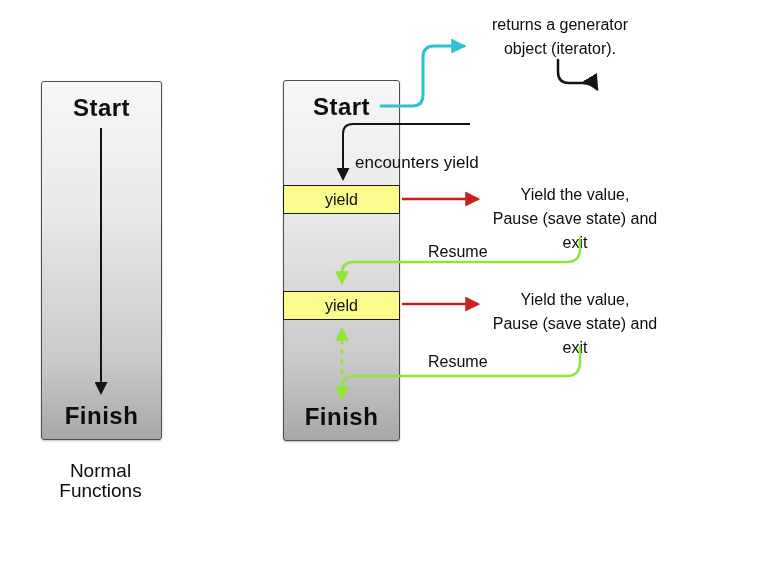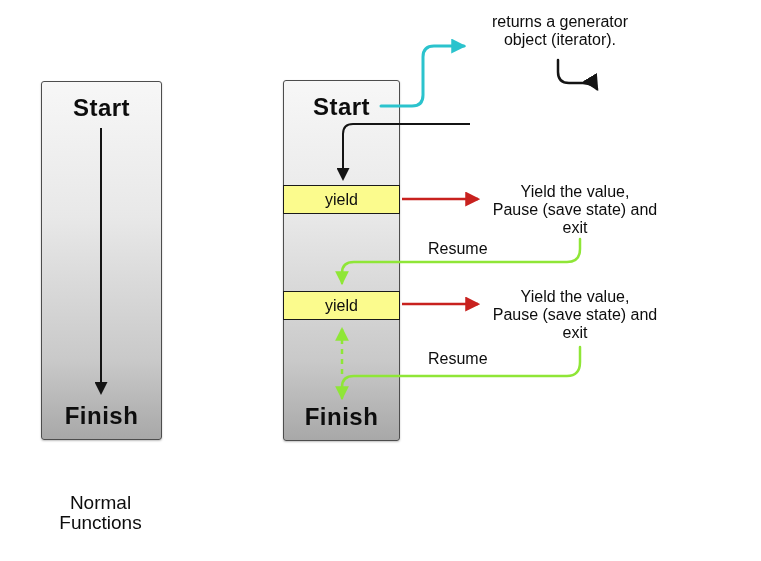--- a/index.html
+++ b/index.html
@@ -40,26 +40,26 @@
   }
   .yield-band.one{top:104px;}
   .yield-band.two{top:210px;}
   .caption{
     position:absolute;
     font-size:19px;
     text-align:center;
     line-height:20px;
     white-space:pre-line;
   }
-  .caption.left{left:41px;top:461px;width:119px;margin-top:32px;}
+  .caption.left{left:41px;top:461px;width:119px;}
   .caption.right{left:283px;top:472px;width:115px;}
   .note{
     position:absolute;
     font-size:16px;
-    line-height:18px;
+    line-height:24px;
     text-align:center;
     white-space:pre-line;
   }
   .note.returns{left:450px;top:13px;width:220px;}
   .note.starts{left:458px;top:96px;width:280px;}
   .note.encounters{left:355px;top:151px;width:130px;text-align:left;white-space:nowrap;font-size:17px;}
   .note.yield1{left:460px;top:183px;width:230px;}
   .note.yield2{left:460px;top:288px;width:230px;}
   .note.resume1{left:428px;top:240px;width:70px;text-align:left;}
   .note.resume2{left:428px;top:350px;width:70px;text-align:left;}
@@ -79,20 +79,21 @@
 
   <div class="flowbox right">
     <div class="node-label start">Start</div>
     <div class="yield-band one">yield</div>
     <div class="yield-band two">yield</div>
     <div class="node-label finish">Finish</div>
   </div>
 
   <div class="note returns">returns a generator
 object (iterator).</div>
+  <div class="note encounters">encounters yield</div>
   <div class="note yield1">Yield  the value,
 Pause (save state) and
 exit</div>
   <div class="note resume1">Resume</div>
   <div class="note yield2">Yield  the value,
 Pause (save state) and
 exit</div>
   <div class="note resume2">Resume</div>
 
   <svg class="arrows" width="761" height="561" viewBox="0 0 761 561">

